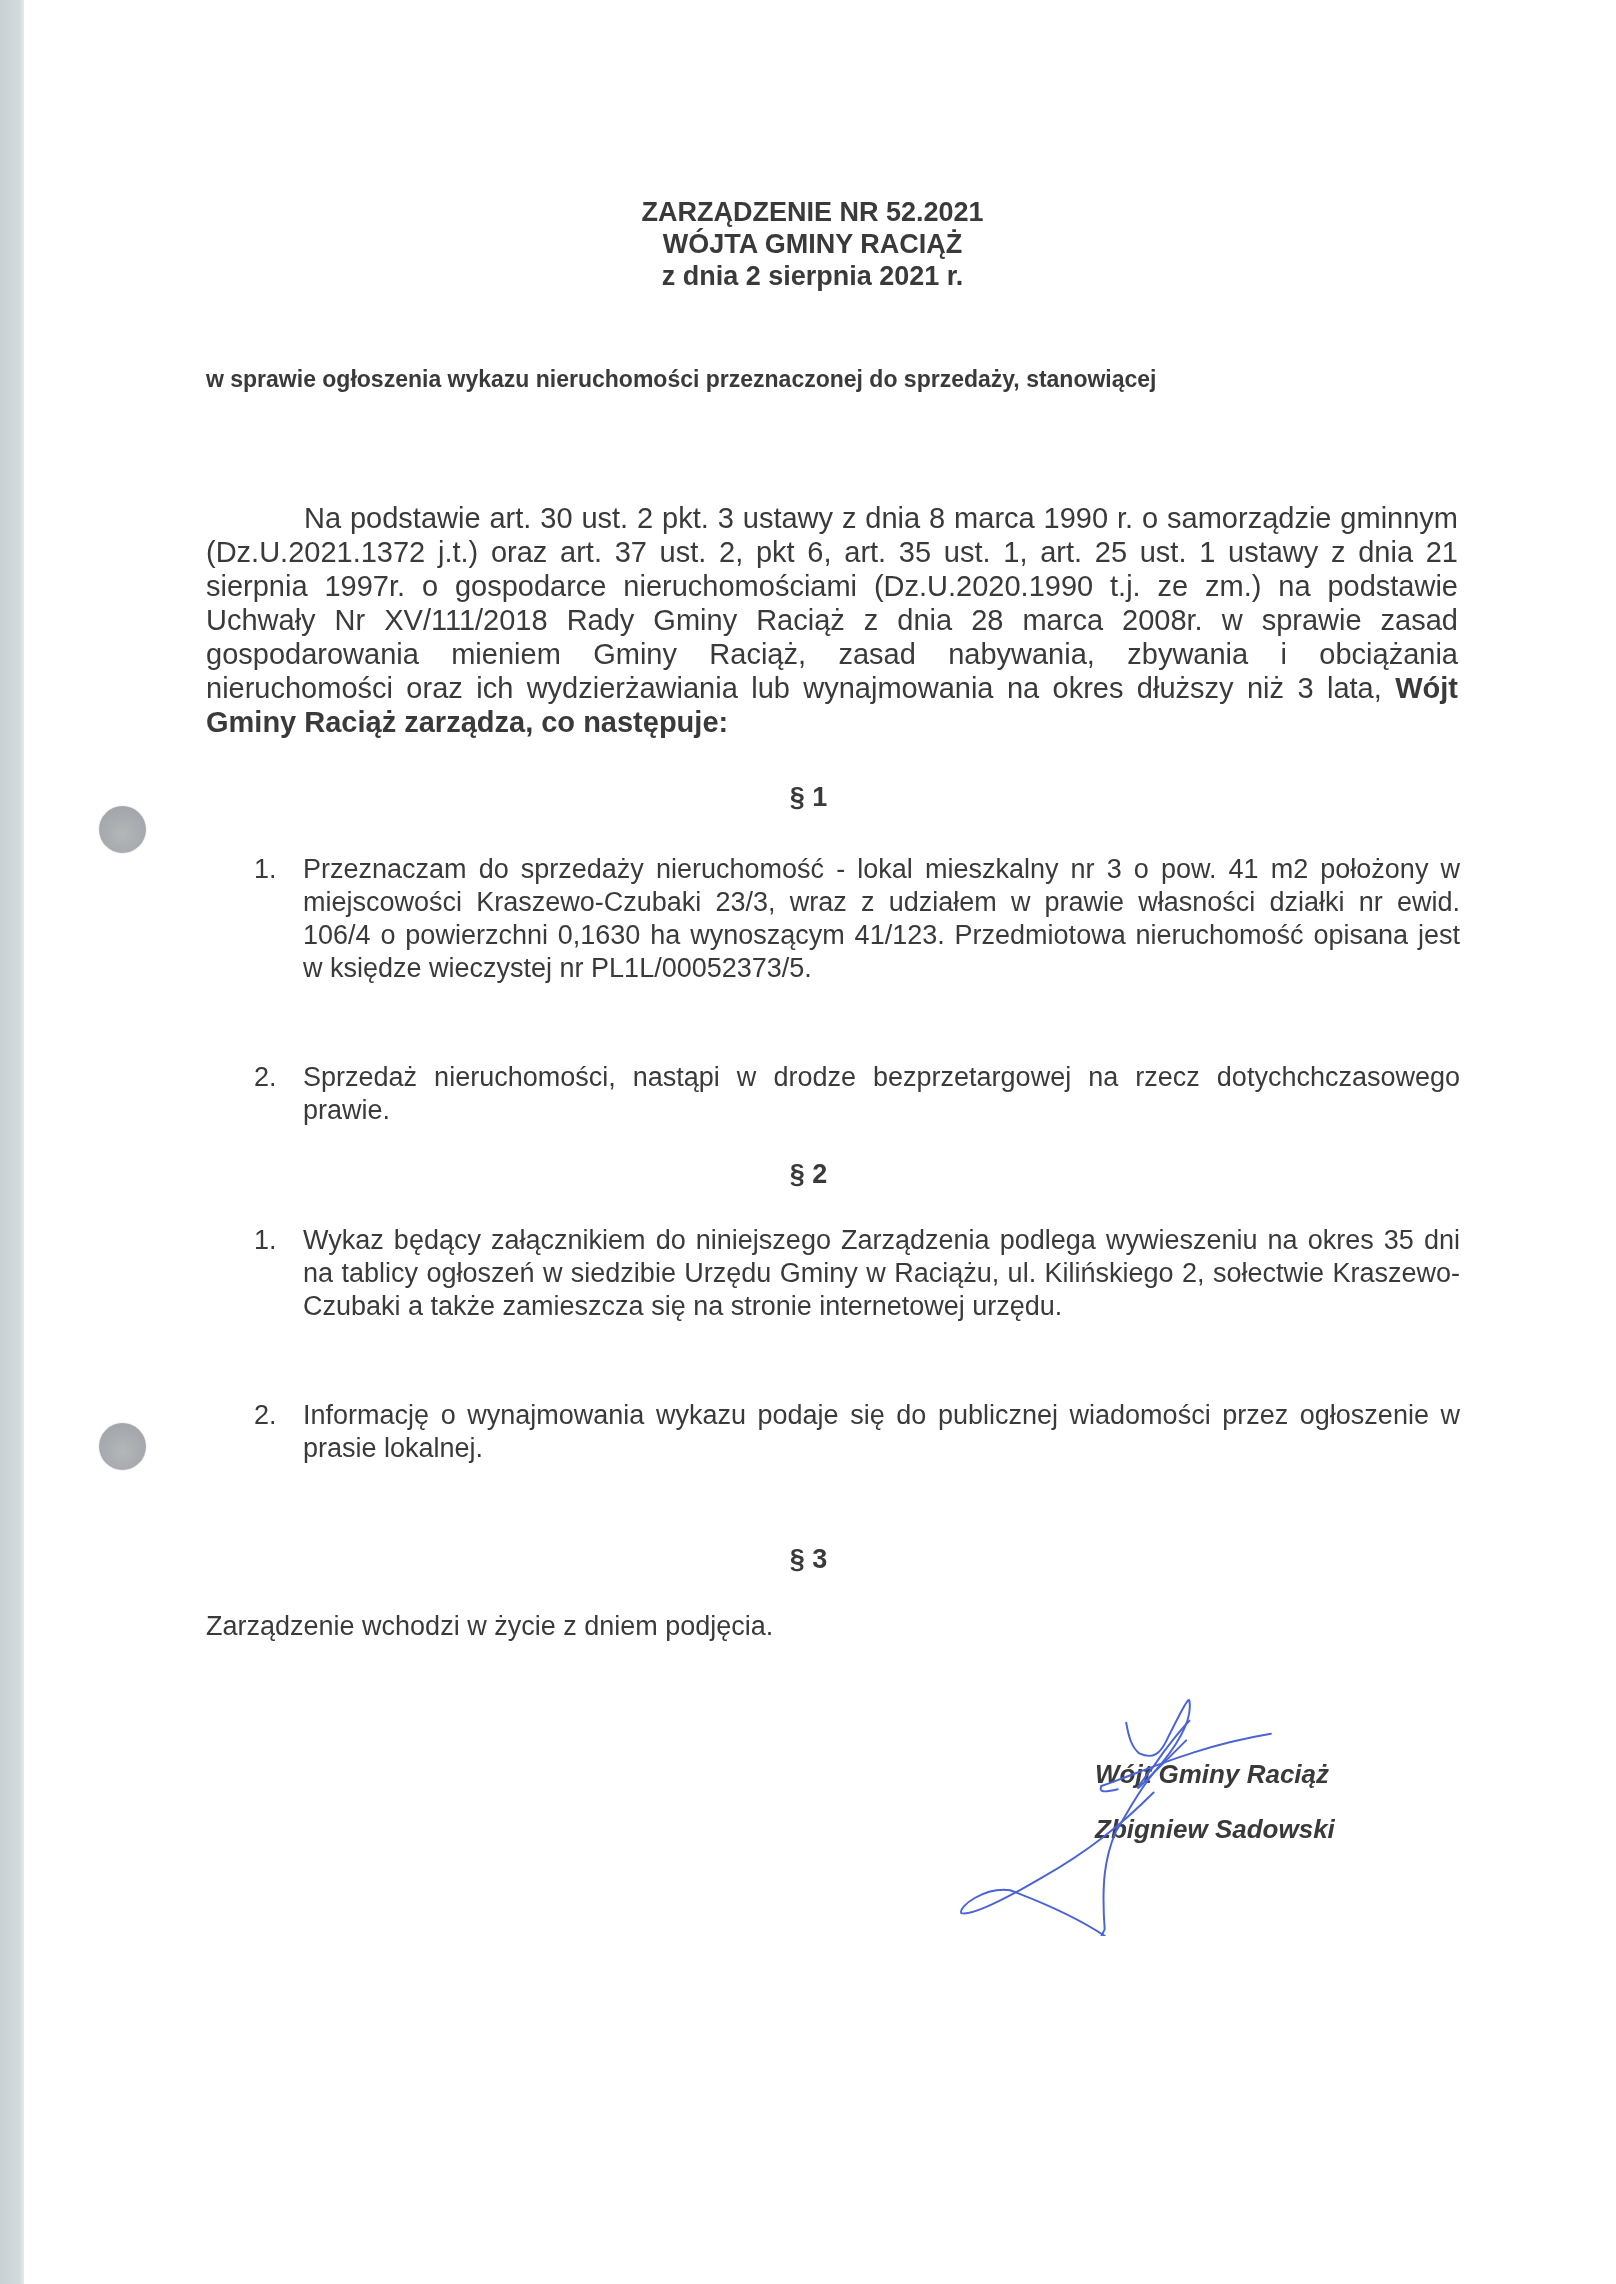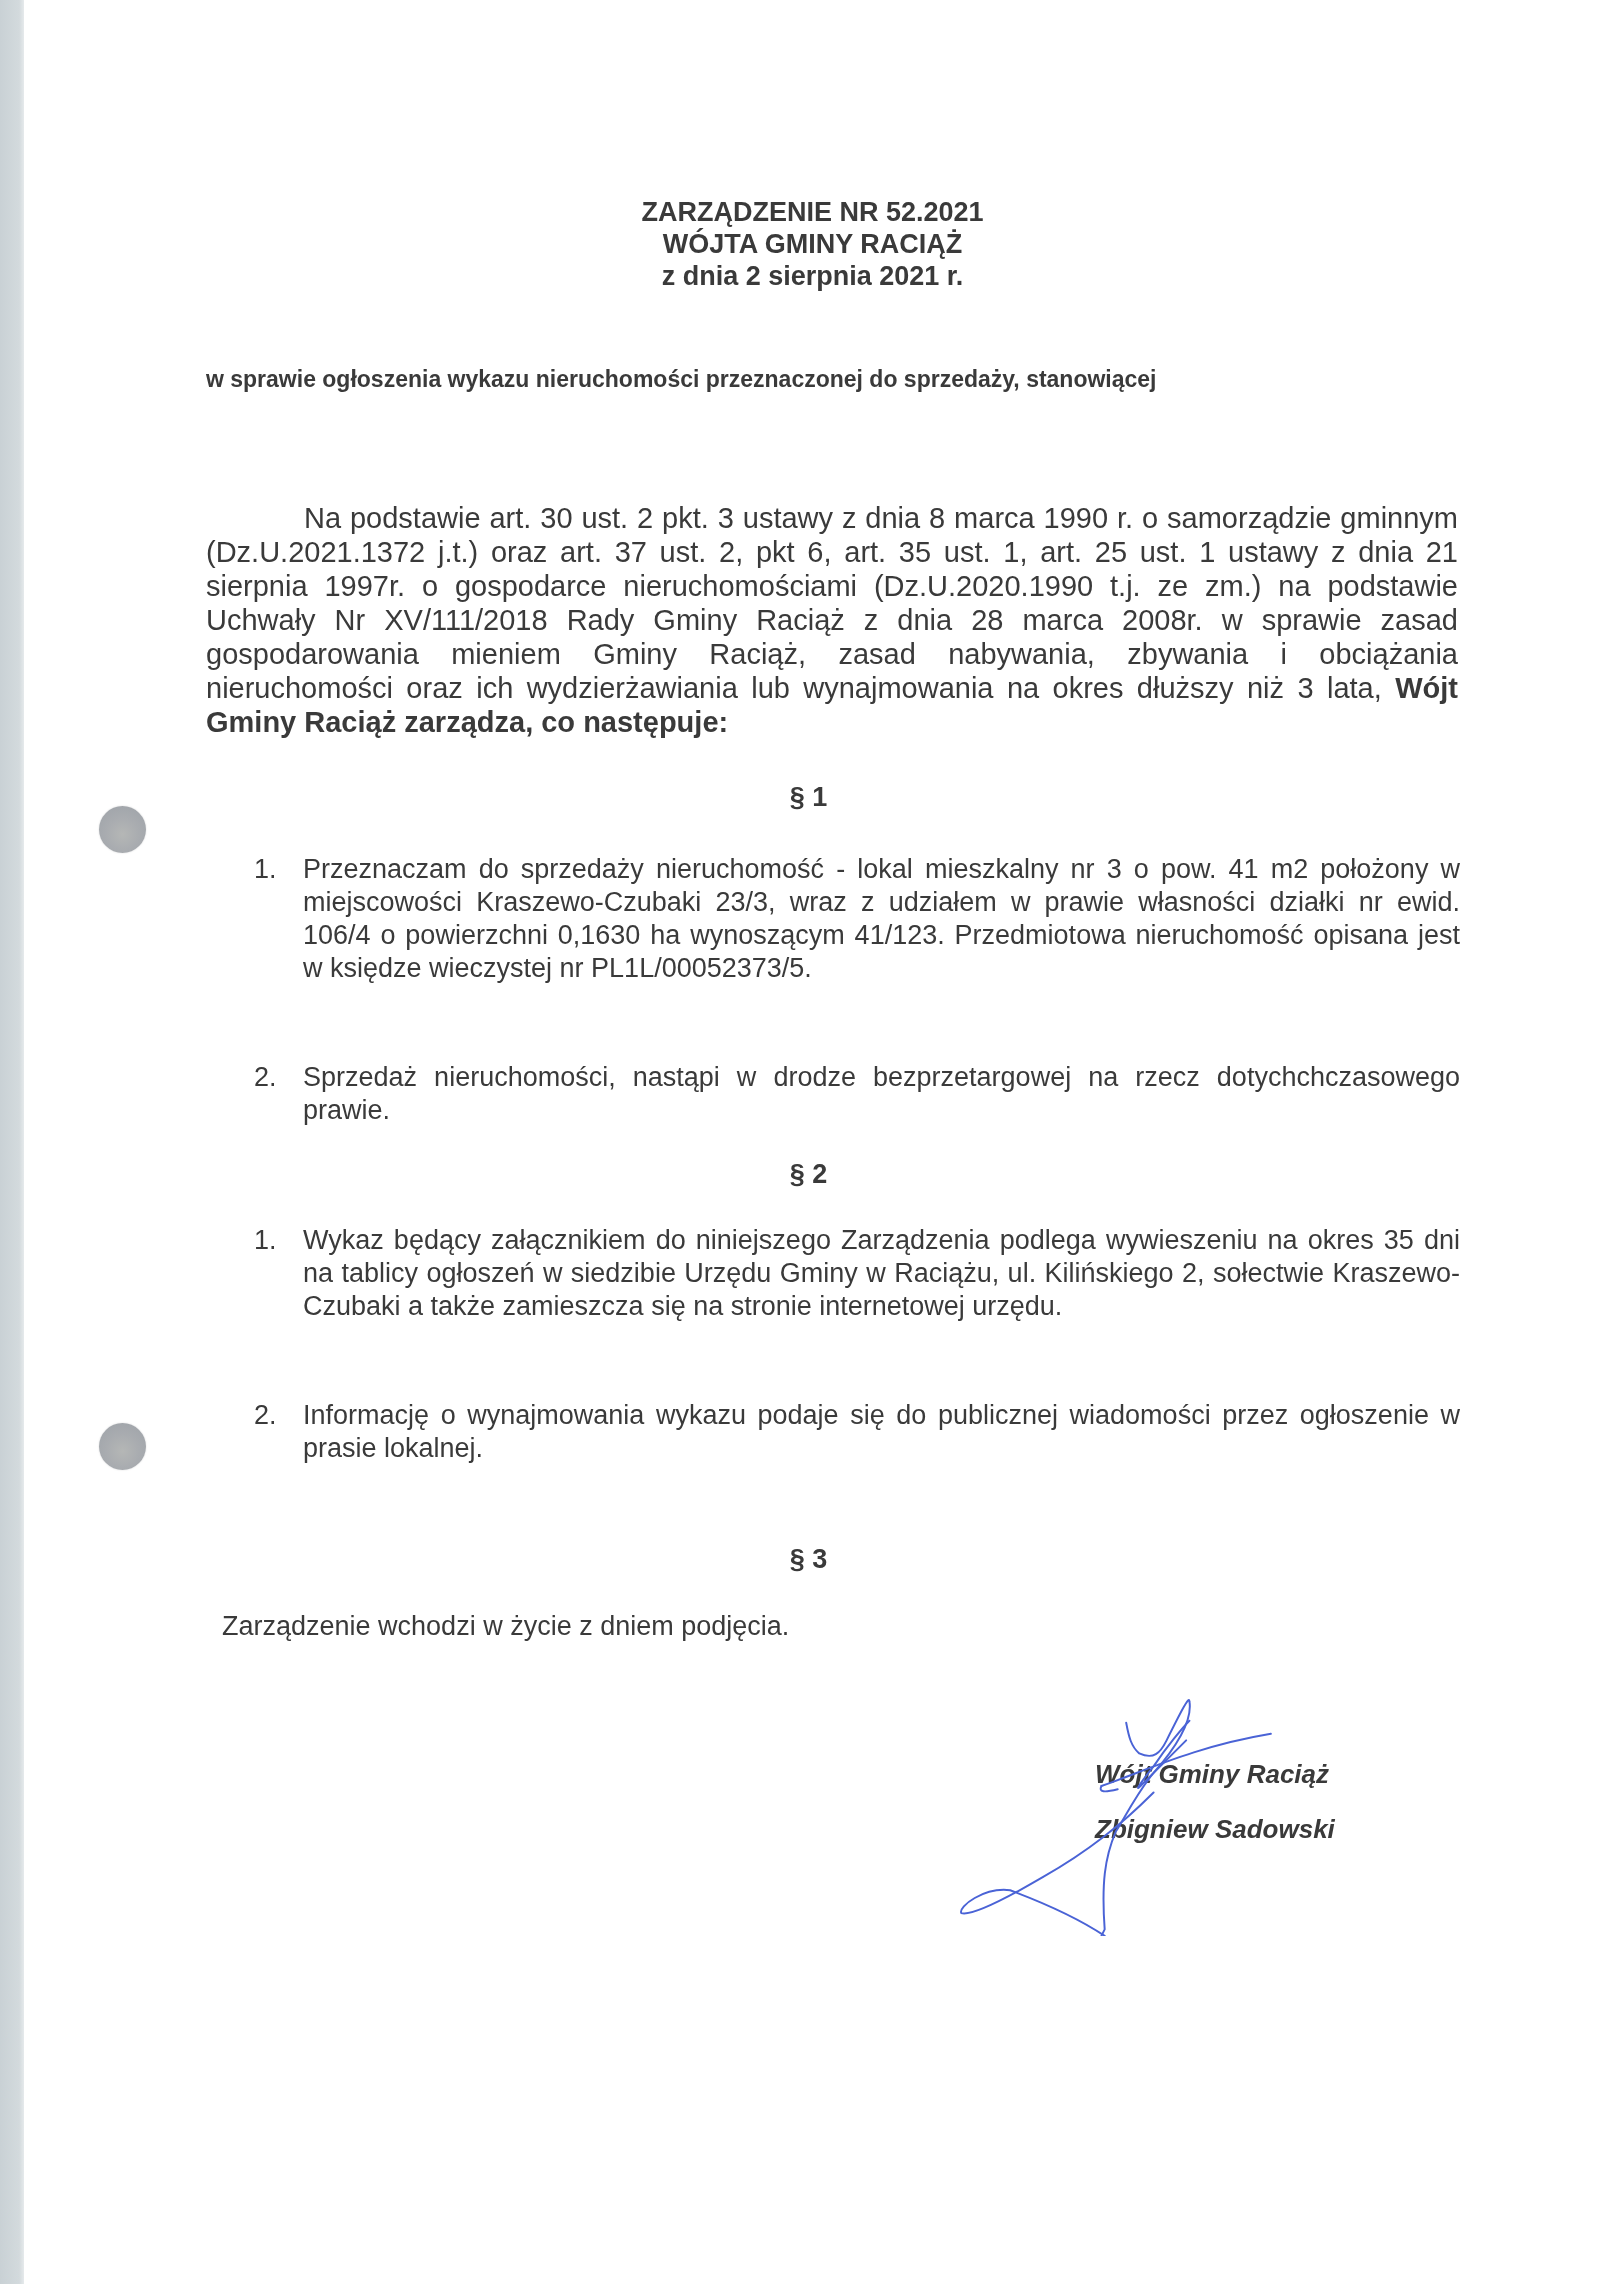--- a/index.html
+++ b/index.html
@@ -51,21 +51,21 @@
   }
   .item .num { width: 49px; flex: 0 0 49px; }
   .item .txt { flex: 1; }
   .s1i1 { top: 853px; }
   .s1i2 { top: 1061px; }
   .s2i1 { top: 1224px; }
   .s2i2 { top: 1399px; }
 
   .closing {
     position: absolute; top: 1610px; left: 206px;
-    font-size: 27px; line-height: 33px; margin-left: 16px;
+    font-size: 27px; line-height: 33px;
   }
   .signature-block {
     position: absolute; top: 1747px; left: 1095px;
     font-weight: bold; font-style: italic; font-size: 26px; line-height: 55px;
   }
   .signature-svg {
     position: absolute; left: 945px; top: 1662px; width: 554px; height: 274px;
   }
 </style>
 </head>

